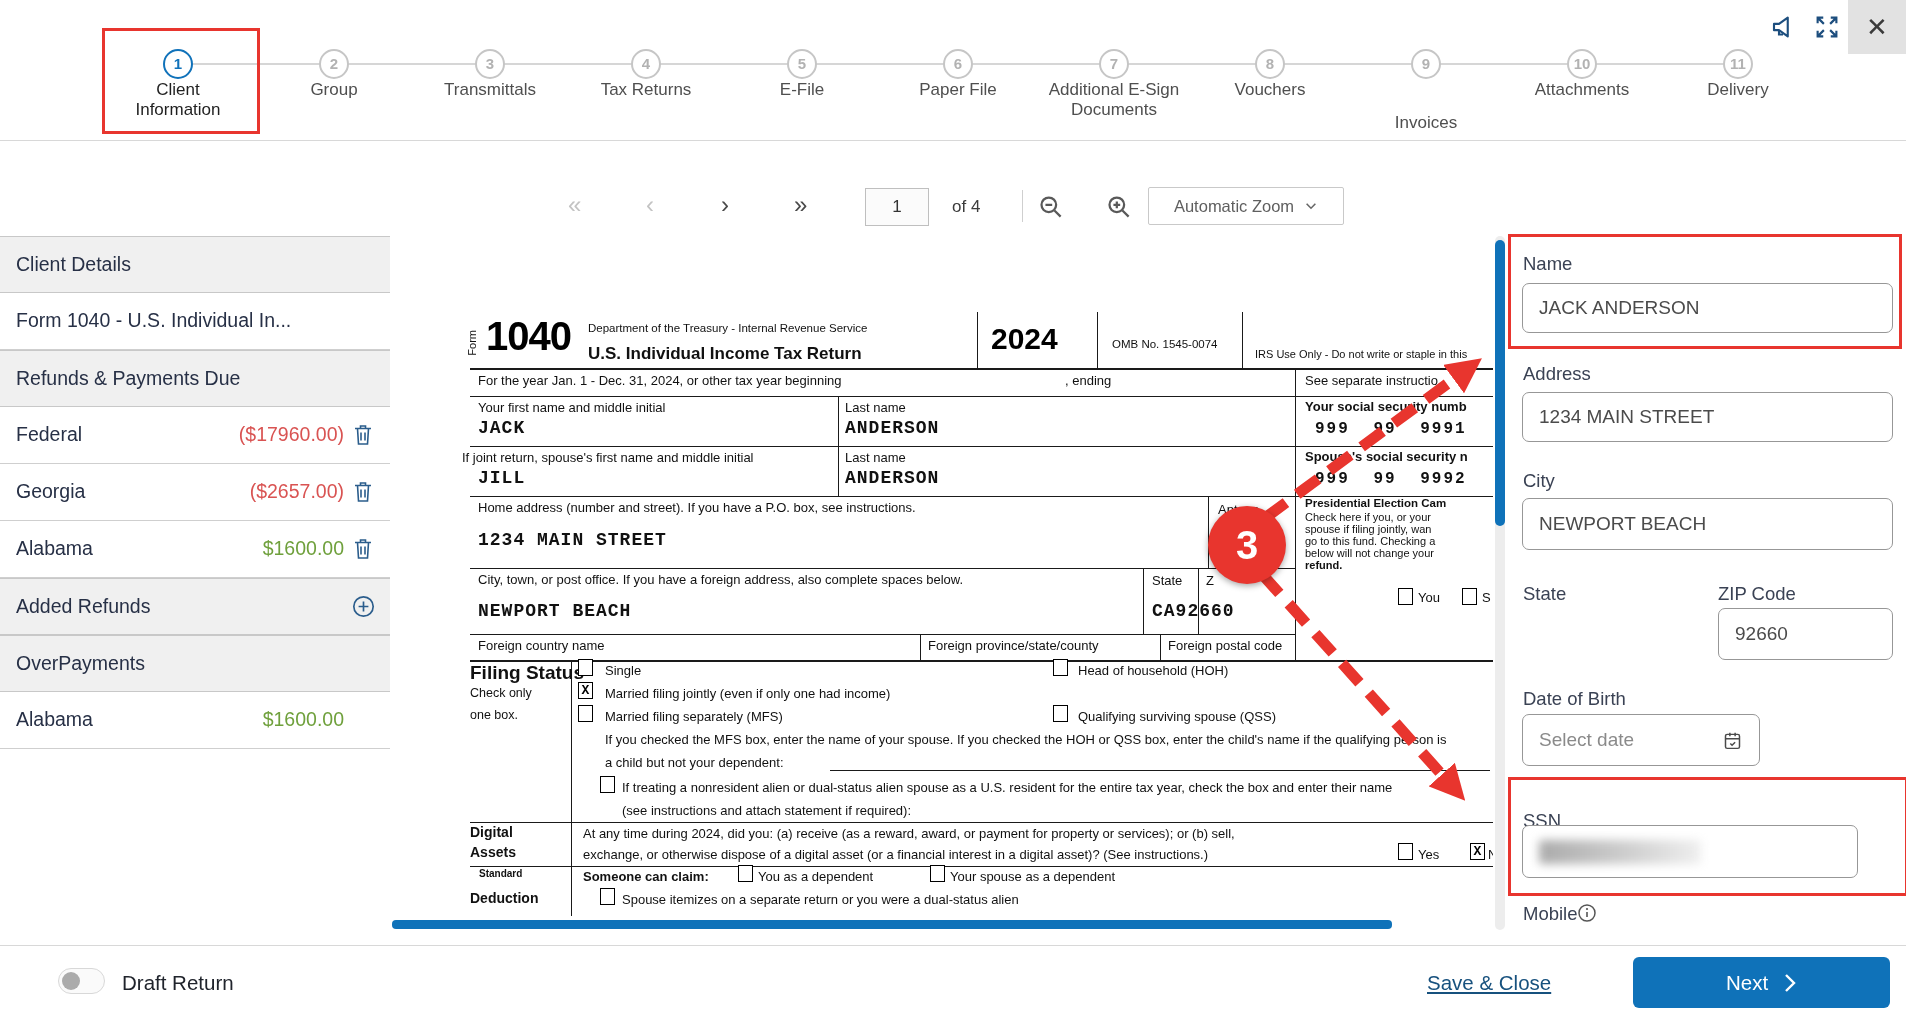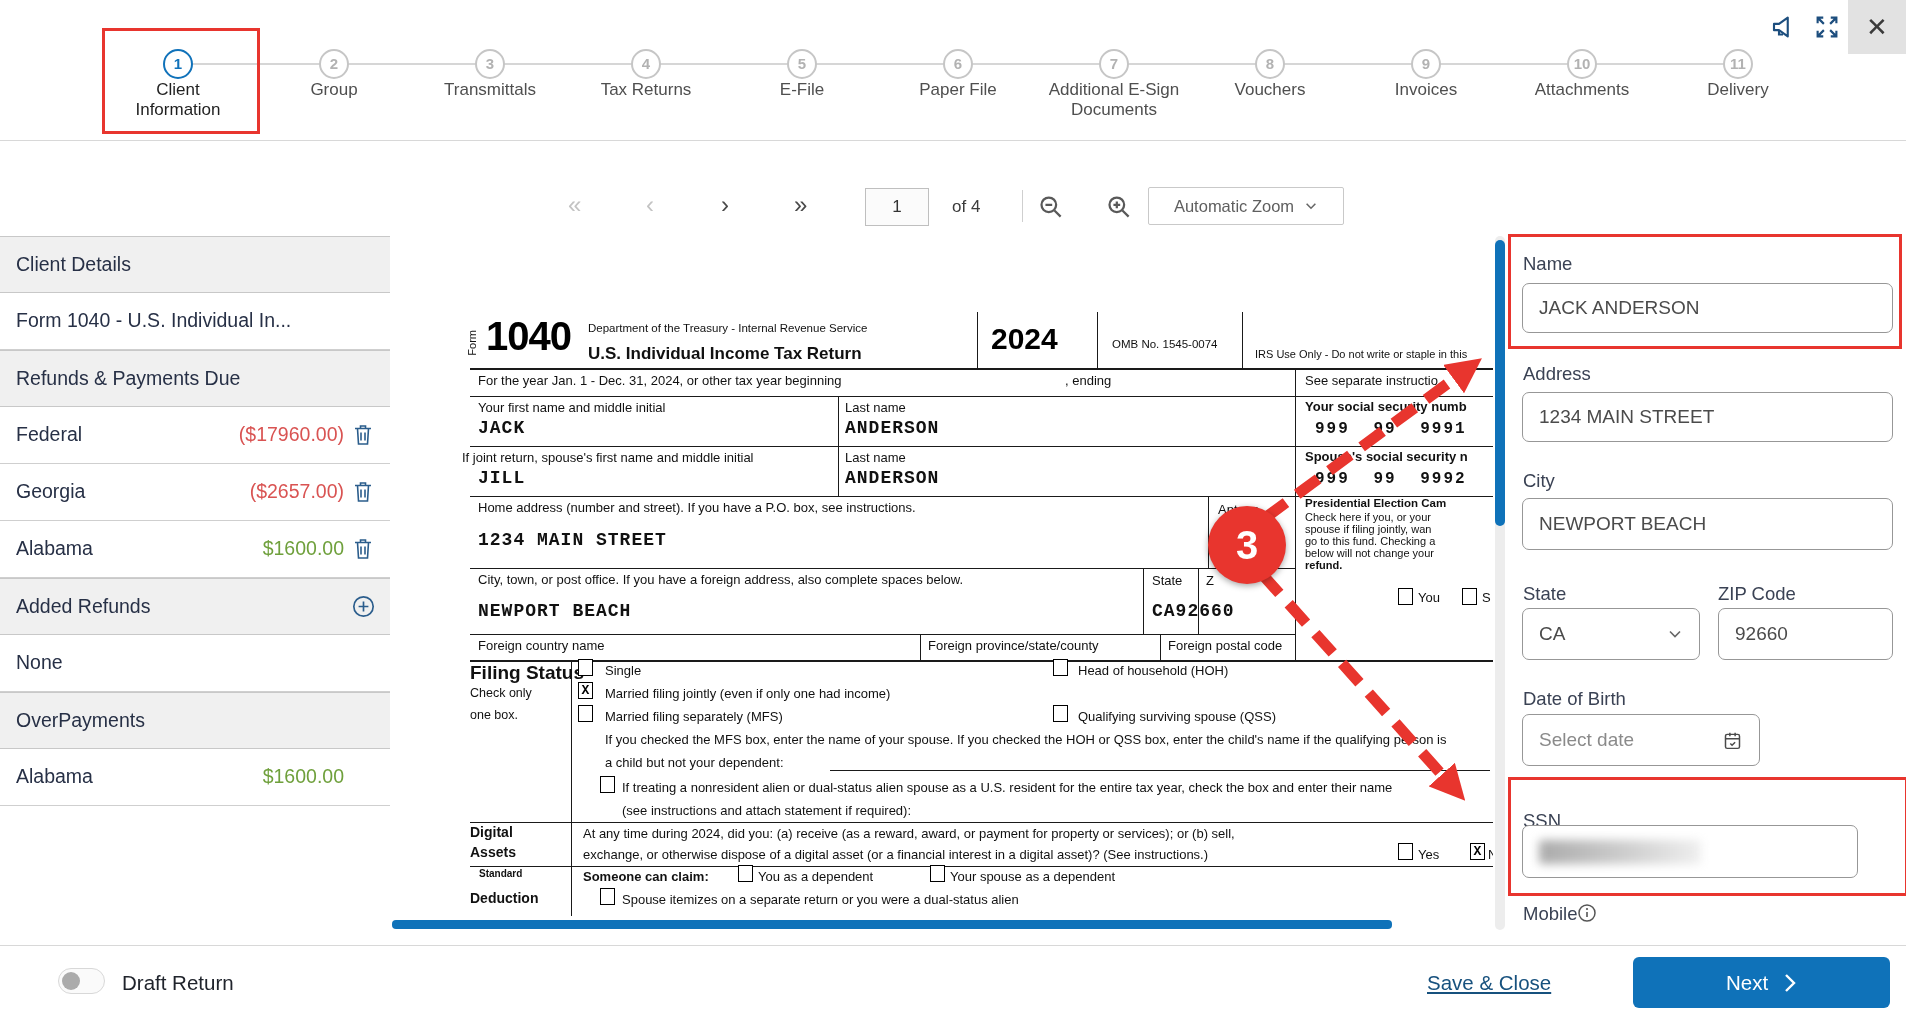--- a/index.html
+++ b/index.html
@@ -97,21 +97,21 @@
   <div class="step-circle" style="left:943px;">6</div>
   <div class="step-label" style="left:883px;width:150px;">Paper File</div>
 
   <div class="step-circle" style="left:1099px;">7</div>
   <div class="step-label" style="left:1034px;width:160px;white-space:normal;">Additional E-Sign Documents</div>
 
   <div class="step-circle" style="left:1255px;">8</div>
   <div class="step-label" style="left:1195px;width:150px;">Vouchers</div>
 
   <div class="step-circle" style="left:1411px;">9</div>
-  <div class="step-label" style="left:1351px;width:150px;">Invoices</div>
+  <div class="step-label" style="left:1351px;width:150px;margin-top:33px;">Invoices</div>
 
   <div class="step-circle" style="left:1567px;">10</div>
   <div class="step-label" style="left:1507px;width:150px;">Attachments</div>
 
   <div class="step-circle" style="left:1723px;">11</div>
   <div class="step-label" style="left:1663px;width:150px;">Delivery</div>
 
   <div class="abs icon-btn" style="left:1769px;top:12px;">
     <svg width="30" height="30" viewBox="0 0 24 24">
         <path d="M4 9.5h4l7-5v15l-7-5H4z" fill="none" stroke="#1d4e7e" stroke-width="1.7" stroke-linejoin="round"></path>
@@ -197,23 +197,20 @@
       </span>
     </div>
     <div class="sb-row sb-head">
       <span class="sb-label">Added Refunds</span>
       <span class="sb-icon">
         <svg width="25" height="25" viewBox="0 0 24 24" stroke="#2b5d8c" stroke-width="1.6" fill="none">
             <circle cx="12" cy="12" r="9.3"></circle>
             <path d="M12 7.3v9.4M7.3 12h9.4"></path>
           </svg>
       </span>
-    </div>
-    <div class="sb-row">
-      <span class="sb-label">None</span>
     </div>
     <div class="sb-row sb-head">
       <span class="sb-label">OverPayments</span>
     </div>
     <div class="sb-row">
       <span class="sb-label">Alabama</span>
       <span class="sb-amt pos">$1600.00</span>
     </div>
   </div>
 
@@ -337,26 +334,20 @@
   <input class="pn-input" style="left: 1522px; top: 283px; width: 371px; height: 50px;" value="JACK ANDERSON">
 
   <span class="pn-label" style="left:1523px;top:363px;">Address</span>
   <input class="pn-input" style="left: 1522px; top: 392px; width: 371px; height: 50px;" value="1234 MAIN STREET">
 
   <span class="pn-label" style="left:1523px;top:470px;">City</span>
   <input class="pn-input" style="left: 1522px; top: 498px; width: 371px; height: 52px;" value="NEWPORT BEACH">
 
   <span class="pn-label" style="left:1523px;top:583px;">State</span>
   <span class="pn-label" style="left:1718px;top:583px;">ZIP Code</span>
-  <div class="pn-box" style="left:1522px;top:608px;width:178px;height:52px;justify-content:space-between;cursor:pointer;">
-    <span>CA</span>
-    <svg width="16" height="16" viewBox="0 0 16 16">
-        <path d="M3 5.5l5 5 5-5" stroke="#666" stroke-width="1.6" fill="none"></path>
-      </svg>
-  </div>
   <input class="pn-input" style="left: 1718px; top: 608px; width: 175px; height: 52px;" value="92660">
 
   <span class="pn-label" style="left:1523px;top:688px;">Date of Birth</span>
   <div class="pn-box" style="left:1522px;top:714px;width:238px;height:52px;justify-content:space-between;cursor:pointer;color:#8a8a8a;">
     <span>Select date</span>
     <svg width="21" height="21" viewBox="0 0 24 24" stroke="#4a4a4a" stroke-width="1.7" fill="none">
         <rect x="4" y="5" width="16" height="16" rx="2"></rect>
         <path d="M4 10h16M9 3v4M15 3v4M9.5 15.5l2 2 3.5-3.5"></path>
       </svg>
   </div>

